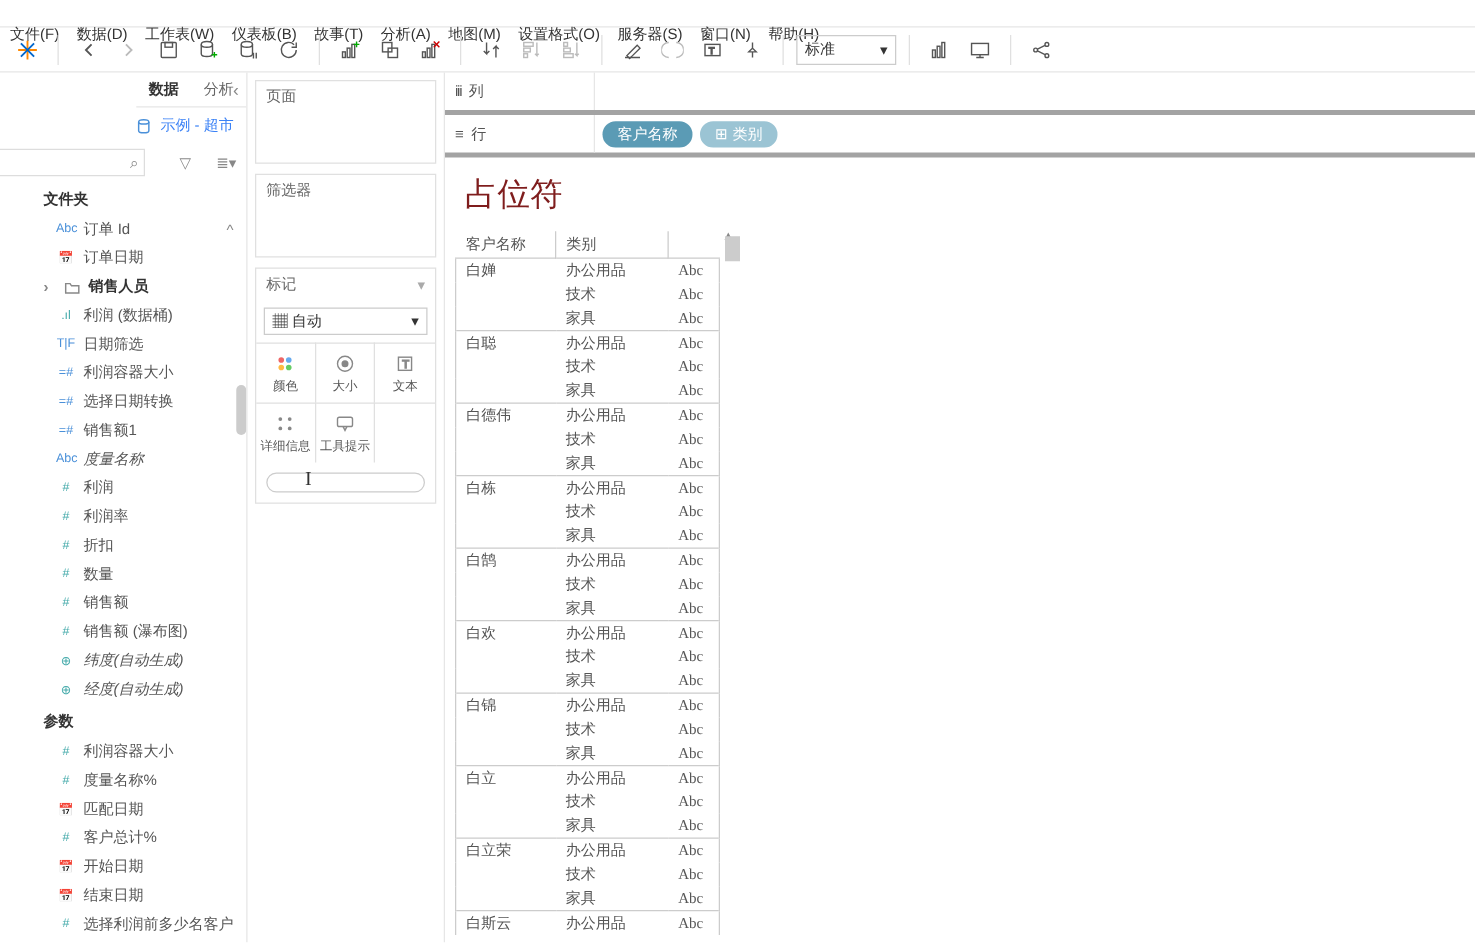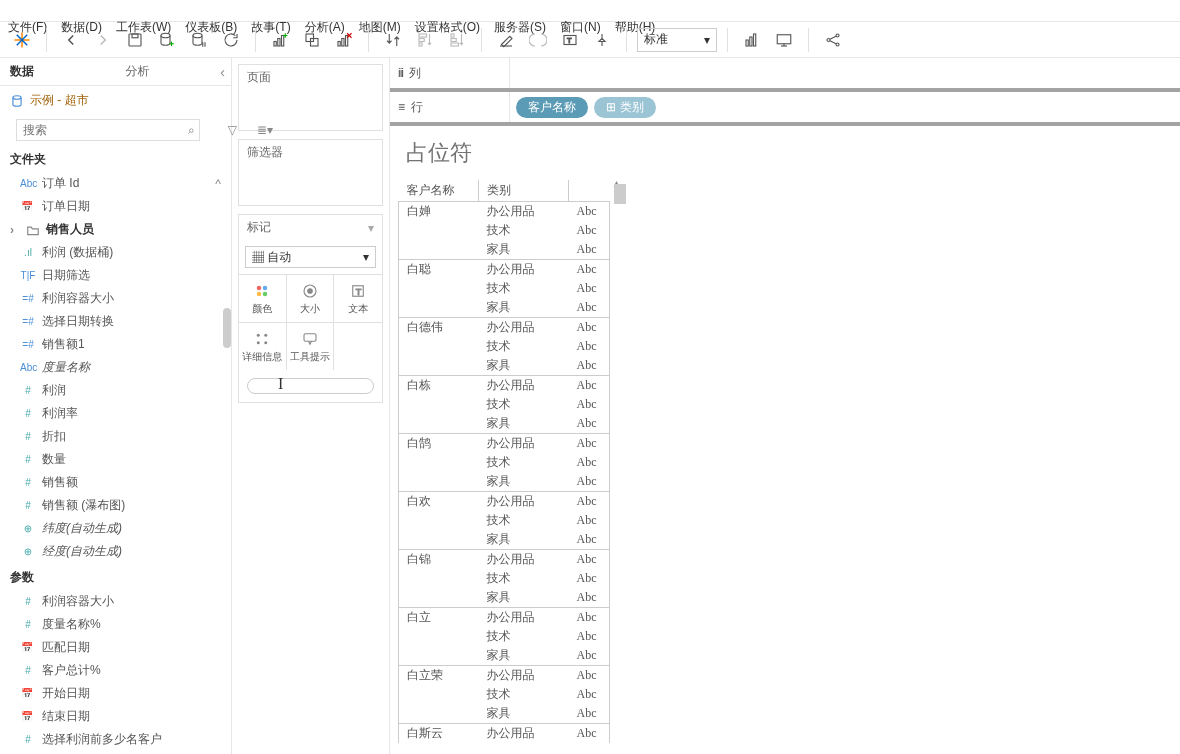--- a/index.html
+++ b/index.html
@@ -13,26 +13,26 @@
 .toolbar { height: 36px; display: flex; align-items: center; padding: 0 8px; border-bottom: 1px solid #e6e6e6; gap: 4px; }
 .toolbar .sep { width: 1px; height: 24px; background: #e0e0e0; margin: 0 6px; }
 .tbtn { width: 28px; height: 28px; display: flex; align-items: center; justify-content: center; cursor: pointer; }
 .tbtn svg { width: 18px; height: 18px; }
 .tool-select { width: 80px; height: 24px; border: 1px solid #ccc; display: flex; align-items: center; justify-content: space-between; padding: 0 6px; font-size: 12px; }
 
 
 .main { display: flex; height: calc(754px - 58px); }
 
 
-.left { width: 232px; border-right: 1px solid #e6e6e6; display: flex; flex-direction: column; position: relative; }
+.left { width: 198px; border-right: 1px solid #e6e6e6; display: flex; flex-direction: column; position: relative; align-items: flex-end; }
 .tabs { display: flex; border-bottom: 1px solid #e6e6e6; height: 28px; }
 .tab { flex: 1; display: flex; align-items: center; padding: 0 10px; color: #666; position: relative; }
 .tab.active { font-weight: bold; color: #333; }
 .tab-caret { position: absolute; right: 6px; color: #888; font-size: 14px; }
-.datasource { display:flex; align-items:center; padding: 6px 10px; gap:6px; color:#a16207; }
+.datasource { display:flex; align-items:center; padding: 6px 10px; gap:6px; color:#3b82f6; }
 .search-row { display:flex; align-items:center; border: 1px solid #ddd; margin: 4px 8px; height: 22px; }
 .search-row input { flex: 1; border: none; outline: none; padding: 0 6px; font-size: 12px; }
 .side-scroll { overflow-y: auto; flex: 1; }
 .section-title { padding: 6px 10px 4px; font-weight: bold; }
 .folder-row, .field-row { display:flex; align-items:center; padding: 3px 10px 3px 20px; gap: 6px; color:#555; cursor: default; }
 .folder-row { font-weight: bold; color:#333; padding-left:10px; }
 .folder-row .chev { width:10px; color:#888; }
 .field-row svg, .folder-row svg { flex-shrink:0; }
 .field-row .ico { width: 16px; text-align:center; color:#5a8; font-size: 10px; }
 .field-row .ico.str { color:#4a90d9; }
@@ -54,21 +54,21 @@
 .marks-pill { margin:8px; height:16px; border:1px solid #ccc; border-radius:10px; position:relative; }
 .marks-pill .cursor { position:absolute; left:30px; top:-4px; font-family: serif; font-size:16px; color:#333;}
 
 
 .right { flex:1; display:flex; flex-direction:column; }
 .shelf { display:flex; align-items:center; border-bottom:4px solid #a3a3a3; min-height:30px; }
 .shelf-label { width:120px; padding:0 8px; display:flex; align-items:center; gap:6px; color:#555; border-right:1px solid #e6e6e6; height:30px; }
 .shelf-body { display:flex; gap:6px; padding: 3px 6px; flex:1; }
 .pill { background:#5b9bb5; color:#fff; border-radius:12px; padding: 2px 12px; font-size:12px; display:flex; align-items:center; gap:4px; }
 .pill.light { background:#9bc4d4; }
-.view-title { font-family: serif; font-size: 22px; padding: 12px 16px; color:#737373; }
+.view-title { font-family: serif; font-size: 26px; padding: 12px 16px; color:#7f1d1d; }
 .table-wrap { display:flex; padding: 0 8px; }
 .table { border-collapse: collapse; }
 .table th { font-weight: normal; color:#555; text-align:left; padding: 2px 8px; border-bottom:1px solid #ccc; font-size:12px; }
 .table td { padding: 1px 8px; font-size:12px; color:#555; font-family: serif; }
 .table td.val { text-align:right; padding-right: 12px; border-right:1px solid #ccc; }
 .table td.cust { border-left:1px solid #ccc; vertical-align: top; }
 .table td.cat { }
 .table tr.group-first td { border-top: 1px solid #ccc; }
 .vscroll { width:16px; margin-left:2px; position:relative; }
 .vscroll .thumb { position:absolute; top:4px; left:2px; width:12px; height:20px; background:#ccc; }

